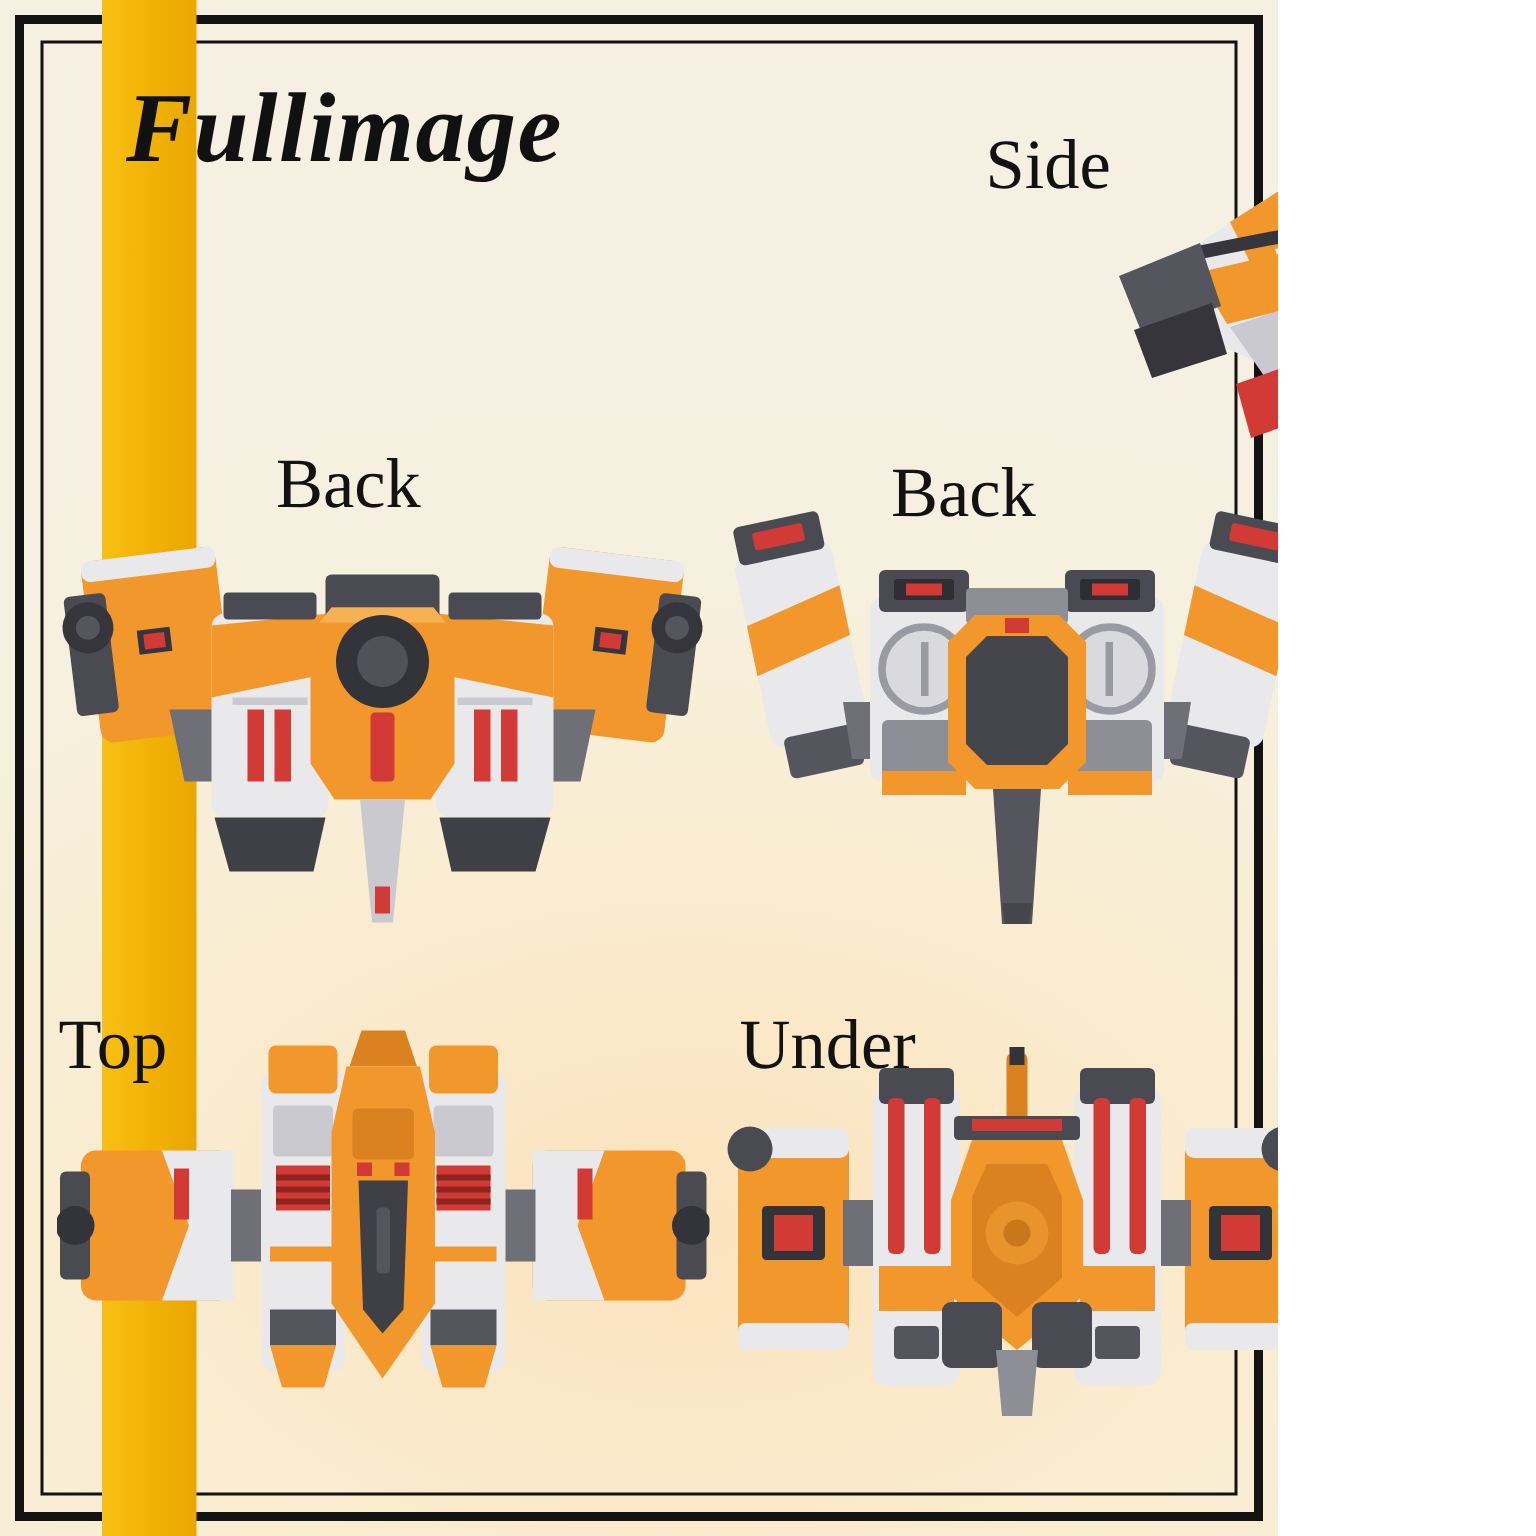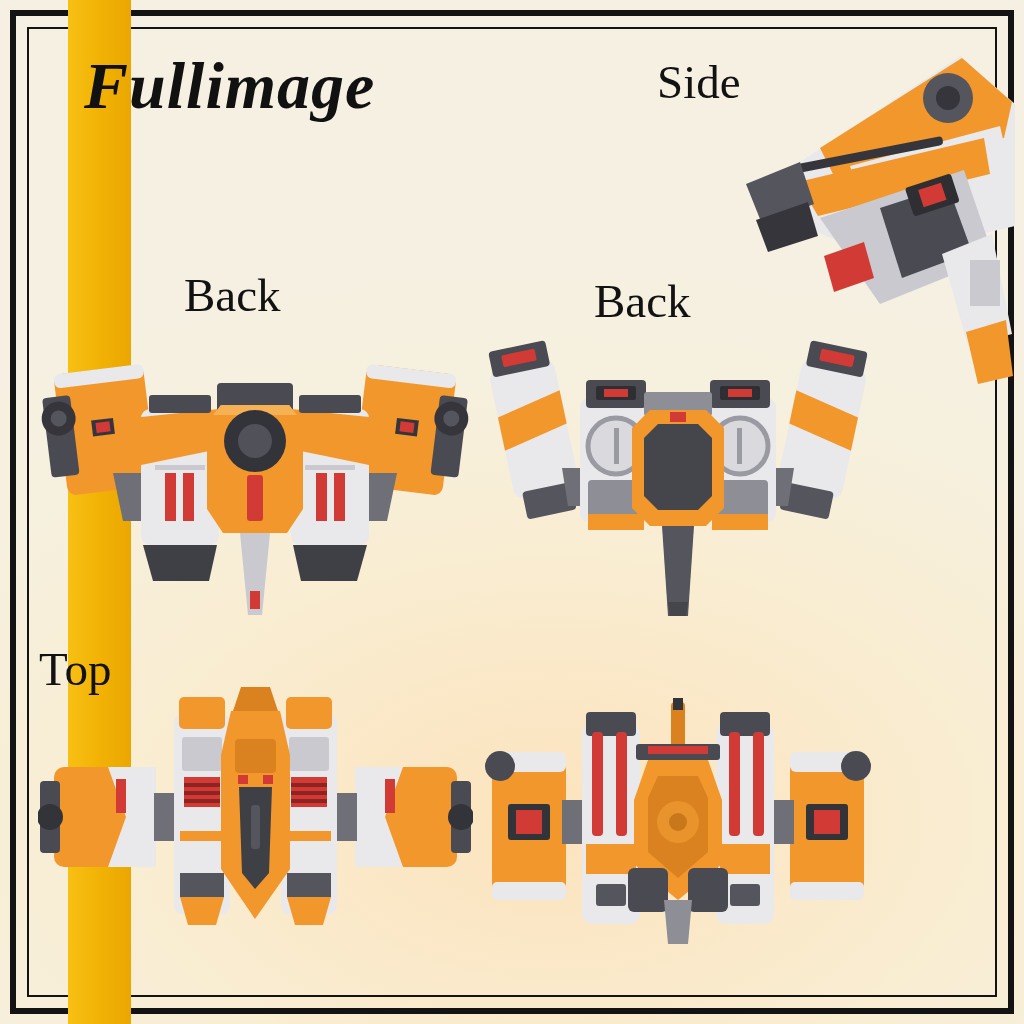--- a/index.html
+++ b/index.html
@@ -1,37 +1,37 @@
 <!DOCTYPE html>
 <html><head>
 <meta charset="utf-8">
 <style>
   * { margin:0; padding:0; box-sizing:border-box; }
   html,body { width:1024px; height:1024px; }
   body { font-family:"Liberation Serif", serif; }
 
   .canvas {
-    position:relative; width:1024px; height:1024px; overflow:hidden;
+    position:relative; width:852px; height:1024px; overflow:hidden;
     background: radial-gradient(900px 560px at 54% 80%, #fce3bd 0%, #f9edd2 48%, #f6f0de 78%, #f5f0e1 100%);
   }
 
   .frame-outer { position:absolute; inset:10px; border:6px solid #131313; z-index:1; }
   .frame-inner { position:absolute; inset:27px; border:2px solid #131313; z-index:1; }
 
   .stripe {
     position:absolute; left:68px; top:0; width:63px; height:1024px; z-index:2;
     background:linear-gradient(90deg, #f7c013 0%, #f1b104 55%, #eaa702 100%);
   }
 
   .title {
     position:absolute; left:84px; top:48px; z-index:5;
     font-size:66px; font-weight:700; font-style:italic; color:#111; letter-spacing:1px;
   }
 
-  .view-label { position:absolute; z-index:4; font-size:47px; color:#121212; }
+  .view-label { position:absolute; z-index:4; font-size:47px; color:#121212;margin-top:28px; }
   .label-side  { left:657px; top:55px;  }
   .label-back  { left:184px; top:268px;text-align:center; }
   .label-front { left:594px; top:274px; }
   .label-top   { left:39px;  top:642px; }
   .label-under { left:493px; top:642px; }
 
   .render { position:absolute; z-index:3; }
   .render-side  { left:732px; top:46px;  width:285px; height:345px; }
   .render-back  { left:35px;  top:325px; width:440px; height:300px; }
   .render-front { left:478px; top:318px; width:400px; height:315px; }
@@ -46,20 +46,21 @@
   <div class="frame-outer"></div>
   <div class="frame-inner"></div>
   <div class="stripe"></div>
 
   <h1 class="title">Fullimage</h1>
 
   <div class="view-label label-side">Side</div>
   <div class="view-label label-back">Back</div>
   <div class="view-label label-front">Back</div>
   <div class="view-label label-top">Top</div>
+  <div class="view-label label-under">Under</div>
 
   <svg class="render render-side" viewBox="0 0 285 345">
     <g>
       <polygon points="50,128 228,10 283,58 283,180 148,212 58,175" fill="#e9e9ec"></polygon>
       <polygon points="88,102 230,12 280,56 272,92 104,134" fill="#f2972b"></polygon>
       <polygon points="118,120 268,80 272,98 124,138" fill="#e9e9ec"></polygon>
       <polygon points="66,136 252,92 258,128 86,170" fill="#f2972b"></polygon>
       <circle cx="216" cy="52" r="25" fill="#55555e"></circle>
       <circle cx="216" cy="52" r="12" fill="#35353b"></circle>
       <rect x="64" y="104" width="148" height="9" rx="4" transform="rotate(-11 138 108)" fill="#35353b"></rect>

